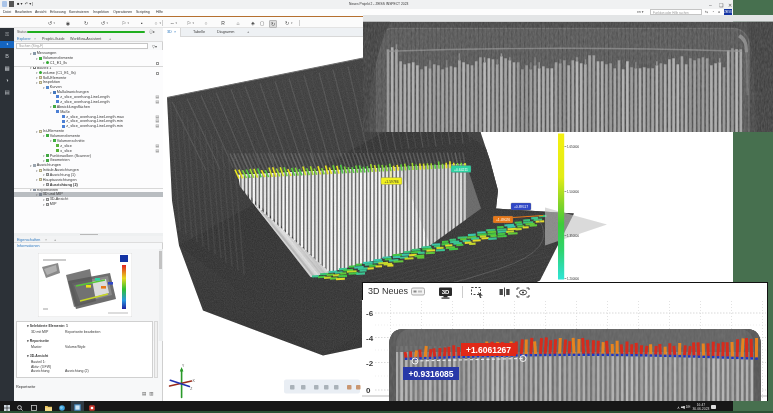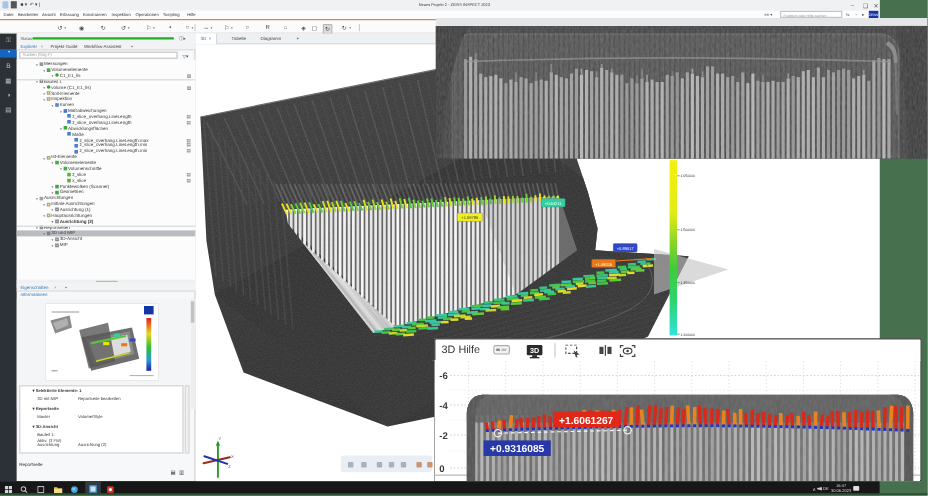--- a/index.html
+++ b/index.html
@@ -957,21 +957,21 @@
       <path d="M388,51 Q560,45 742,51" stroke="#8e8e8e" stroke-width="1.4" fill="none" opacity="0.7"></path>
       <path d="M363,21.3 h27 Q371,60 368,132.5 h-5 Z" fill="#393939" opacity="0.9"></path>
       <path d="M773,21.3 h-26 Q755,70 757,132.5 h16 Z" fill="#383838" opacity="0.9"></path>
       <path d="M740,34 Q748,37 748,52 L745,52 Q745,40 738,37 Z" fill="#9a9a9a" opacity="0.7"></path>
       <line x1="746.5" y1="50" x2="747.5" y2="95" stroke="#8a8a8a" stroke-width="2" opacity="0.5"></line>
       <rect x="363" y="21.3" width="410" height="111.2" fill="#777" filter="url(#mnoise)" opacity="0.45"></rect>
       <rect x="363" y="14.7" width="410" height="6.6" fill="#e3e5e6"></rect>
     </svg></div>
 <div id="v3d" class="abs">
   <div id="v3dtitle">
-    <span class="t">3D Hilfe</span>
+    <span class="t">3D Neues</span>
     <svg class="v3di" style="left:48px" width="14" height="9" viewBox="0 0 14 9">
         <rect x="0.5" y="1" width="13" height="7" rx="1.5" fill="#f2f2f2" stroke="#aaa"></rect>
         <rect x="2.5" y="3.5" width="3" height="2" fill="#888"></rect>
         <rect x="7" y="3.5" width="4" height="2" fill="#bbb"></rect>
       </svg>
     <svg class="v3di" style="left:75px" width="15" height="12" viewBox="0 0 15 12">
         <rect x="1" y="0.5" width="13" height="8.5" rx="1" fill="#2a2a2a"></rect>
         <text x="7.5" y="7" font-size="6" font-weight="bold" fill="#fff" text-anchor="middle" font-family="Liberation Sans">3D</text>
         <rect x="5.5" y="9" width="4" height="1.5" fill="#2a2a2a"></rect>
         <rect x="3.5" y="10.5" width="8" height="1.2" fill="#2a2a2a"></rect>

